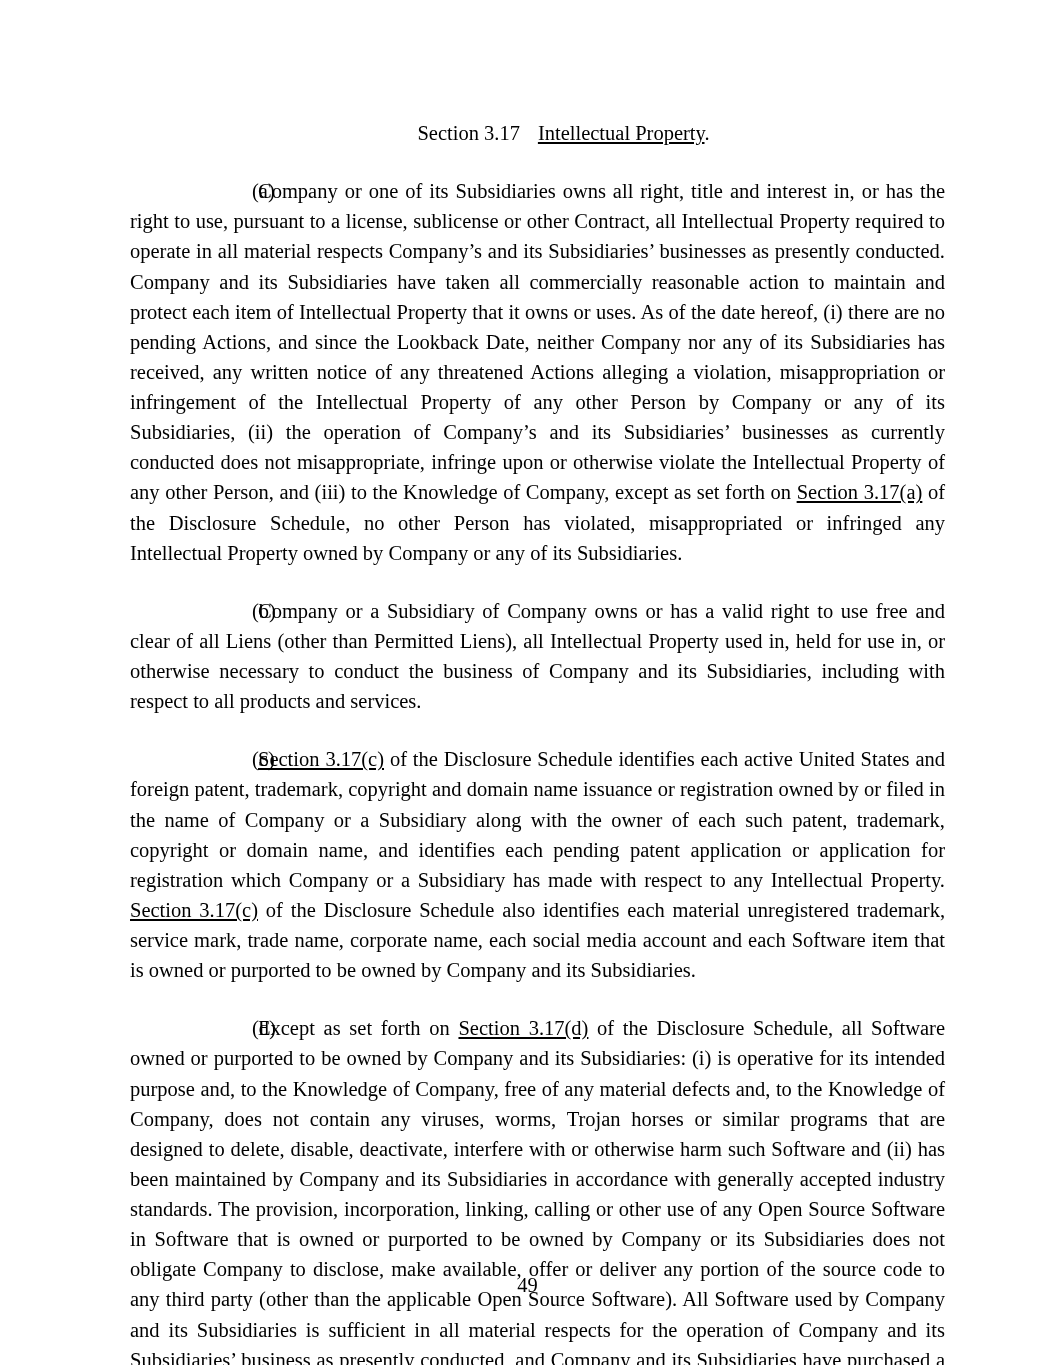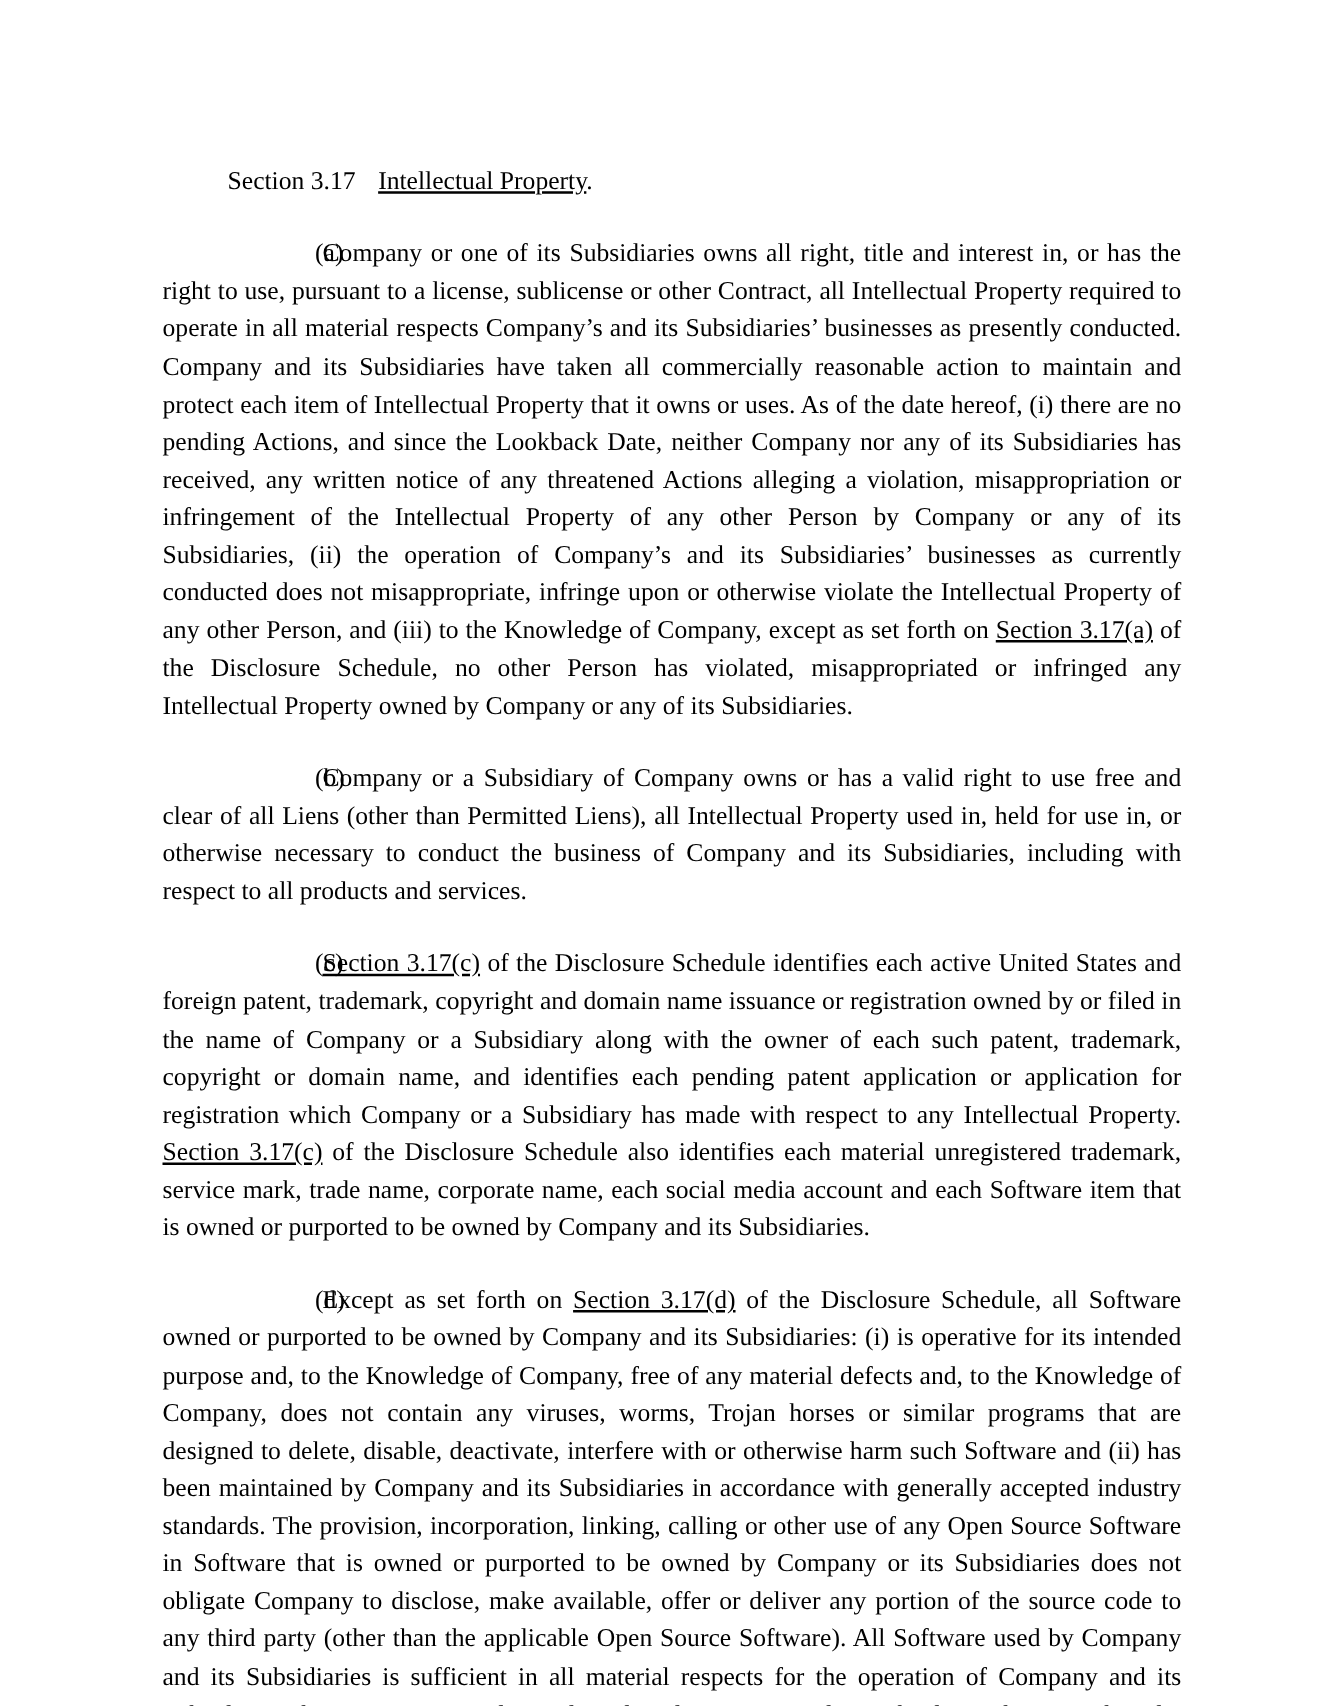--- a/index.html
+++ b/index.html
@@ -20,23 +20,23 @@
     box-sizing: border-box;
     padding: 118px 110px 40px 120px;
   }
   .doc-body {
     font-size: 20.5px;
     line-height: 1.47;
     text-align: justify;
     text-justify: inter-word;
   }
   .section-heading {
-    margin: 12px 0 28px 0;
+    margin: 0 0 28px 0;
     text-indent: 62px;
-    text-align: left;
+    text-align: center;
   }
   .section-heading .heading-label {
     margin-right: 18px;
   }
   .underline {
     text-decoration: underline;
   }
   p.para {
     margin: 0 0 28px 10px;
     text-indent: 0;
@@ -78,14 +78,15 @@
     <p class="para"><span class="marker"><span class="marker-label">(a)</span></span><span>Company or one of its Subsidiaries owns all right, title and interest in, or has the right to use, pursuant to a license, sublicense or other Contract, all Intellectual Property required to operate in all material respects Company’s and its Subsidiaries’ businesses as presently conducted.  Company and its Subsidiaries have taken all commercially reasonable action to maintain and protect each item of Intellectual Property that it owns or uses.  As of the date hereof, (i) there are no pending Actions, and since the Lookback Date, neither Company nor any of its Subsidiaries has received, any written notice of any threatened Actions alleging a violation, misappropriation or infringement of the Intellectual Property of any other Person by Company or any of its Subsidiaries, (ii) the operation of Company’s and its Subsidiaries’ businesses as currently conducted does not misappropriate, infringe upon or otherwise violate the Intellectual Property of any other Person, and (iii) to the Knowledge of Company, except as set forth on </span><span class="underline">Section 3.17(a)</span><span> of the Disclosure Schedule, no other Person has violated, misappropriated or infringed any Intellectual Property owned by Company or any of its Subsidiaries.</span></p>
 
     <p class="para"><span class="marker"><span class="marker-label">(b)</span></span><span>Company or a Subsidiary of Company owns or has a valid right to use free and clear of all Liens (other than Permitted Liens), all Intellectual Property used in, held for use in, or otherwise necessary to conduct the business of Company and its Subsidiaries, including with respect to all products and services.</span></p>
 
     <p class="para"><span class="marker"><span class="marker-label">(c)</span></span><span class="underline">Section 3.17(c)</span><span> of the Disclosure Schedule identifies each active United States and foreign patent, trademark, copyright and domain name issuance or registration owned by or filed in the name of Company or a Subsidiary along with the owner of each such patent, trademark, copyright or domain name, and identifies each pending patent application or application for registration which Company or a Subsidiary has made with respect to any Intellectual Property. </span><span class="underline">Section 3.17(c)</span><span> of the Disclosure Schedule also identifies each material unregistered trademark, service mark, trade name, corporate name, each social media account and each Software item that is owned or purported to be owned by Company and its Subsidiaries.</span></p>
 
     <p class="para"><span class="marker"><span class="marker-label">(d)</span></span><span>Except as set forth on </span><span class="underline">Section 3.17(d)</span><span> of the Disclosure Schedule, all Software owned or purported to be owned by Company and its Subsidiaries: (i) is operative for its intended purpose and, to the Knowledge of Company, free of any material defects and, to the Knowledge of Company, does not contain any viruses, worms, Trojan horses or similar programs that are designed to delete, disable, deactivate, interfere with or otherwise harm such Software and (ii) has been maintained by Company and its Subsidiaries in accordance with generally accepted industry standards. The provision, incorporation, linking, calling or other use of any Open Source Software in Software that is owned or purported to be owned by Company or its Subsidiaries does not obligate Company to disclose, make available, offer or deliver any portion of the source code to any third party (other than the applicable Open Source Software). All Software used by Company and its Subsidiaries is sufficient in all material respects for the operation of Company and its Subsidiaries’ business as presently conducted, and Company and its Subsidiaries have purchased a sufficient number of license seats for all Software.  Company and its Subsidiaries have in their possession copies of all source code for all Software that is owned or purported to be owned by Company or its Subsidiaries.  Company and its Subsidiaries have not disclosed, and Company and its Subsidiaries are not under any current or future obligation (including any contingent</span></p>
 
   </div>
 
+  <div class="page-number">49</div>
 
 </div>
 
 </body></html>

